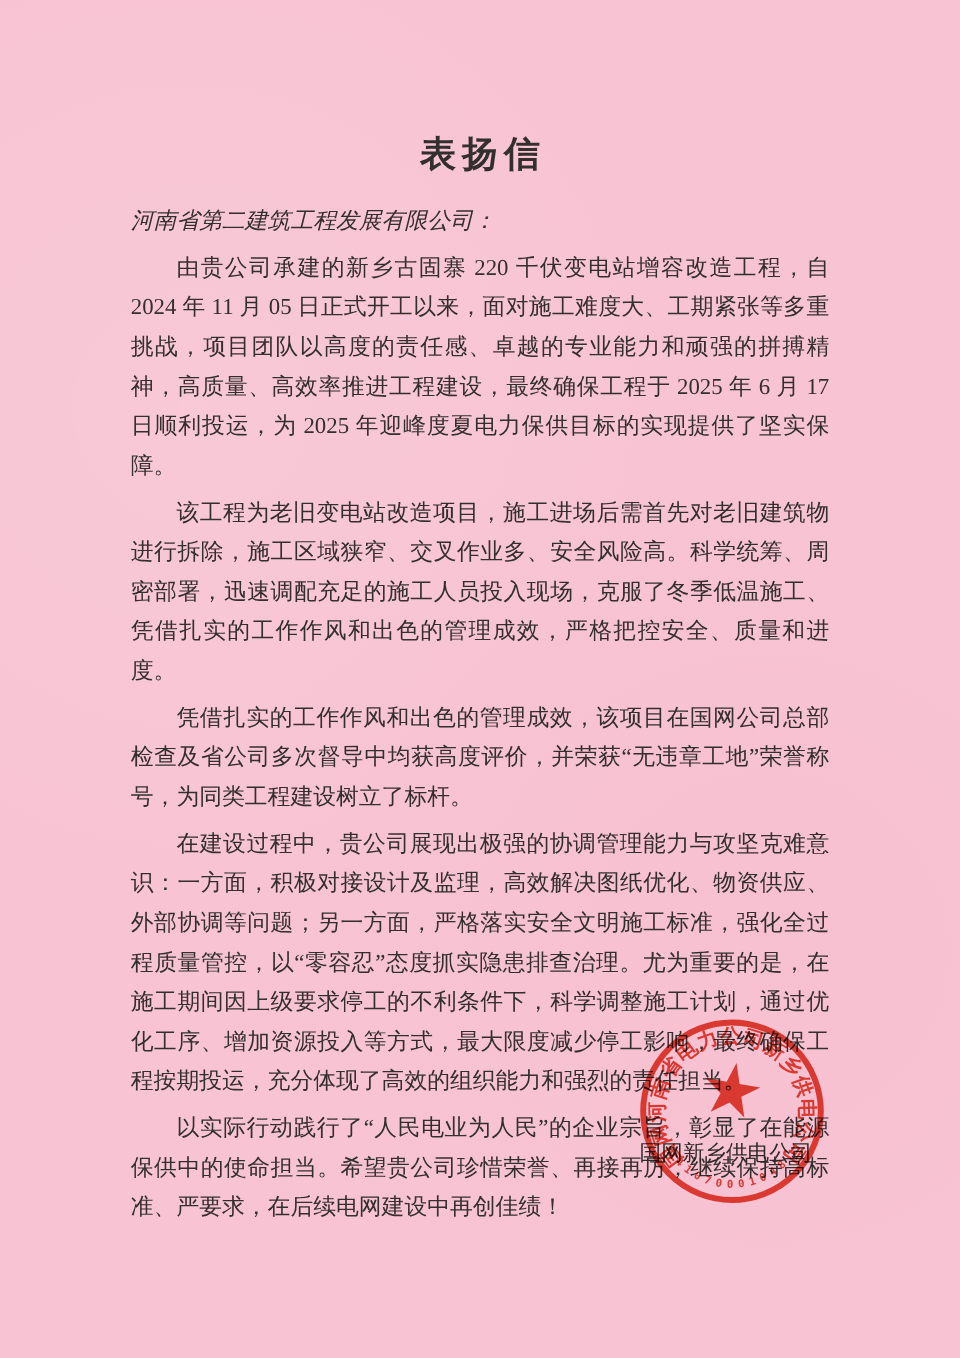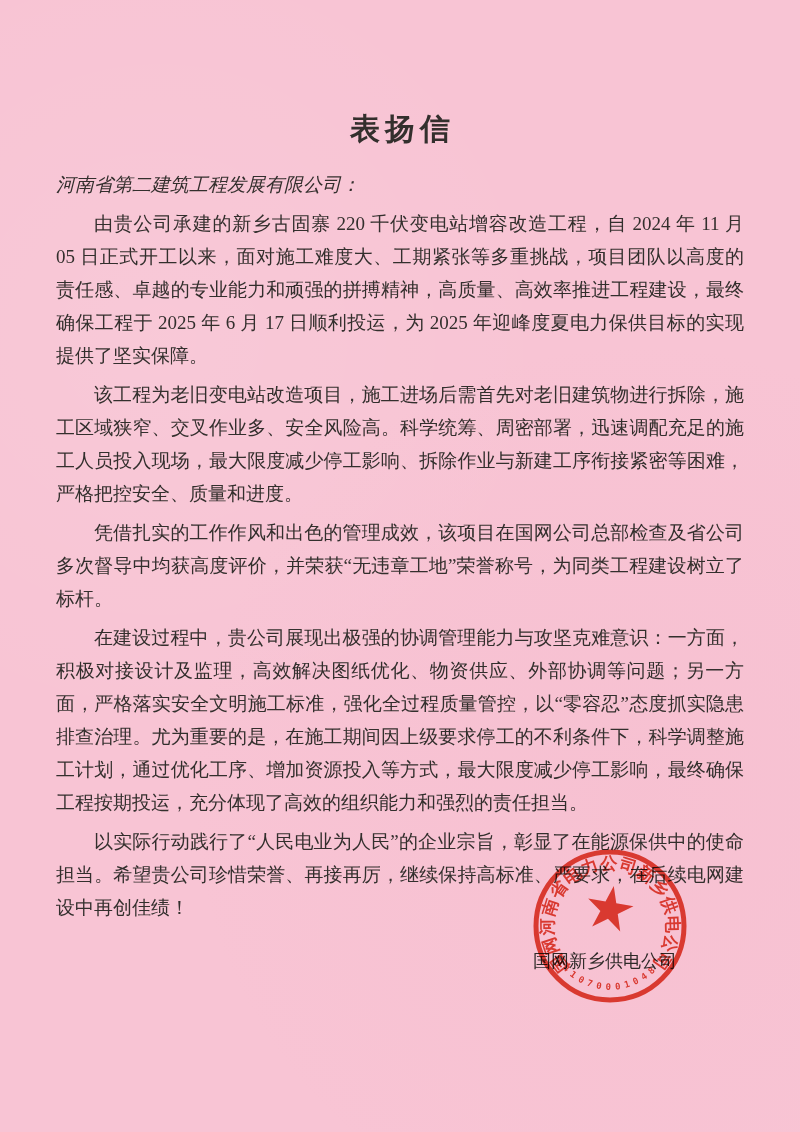--- a/index.html
+++ b/index.html
@@ -18,21 +18,21 @@
   .paper-texture {
     position: absolute;
     inset: 0;
     background:
       radial-gradient(circle at 20% 30%, rgba(255,255,255,0.08), transparent 40%),
       radial-gradient(circle at 80% 70%, rgba(230,150,175,0.08), transparent 45%);
     pointer-events: none;
   }
   .letter {
     position: relative;
-    padding: 0 56px;
+    padding: 0 109px;
   }
   .letter-title {
     margin: 110px 0 0 0;
     text-align: center;
     font-size: 30px;
     line-height: 38px;
     font-weight: bold;
     letter-spacing: 5px;
     text-indent: 5px; 
   }
@@ -88,21 +88,21 @@
 <div class="paper-texture"></div>
 
 <div class="letter">
 
   <h1 class="letter-title">表扬信</h1>
 
   <p class="salutation">河南省第二建筑工程发展有限公司：</p>
 
   <p class="para">由贵公司承建的新乡古固寨 220 千伏变电站增容改造工程，自 2024 年 11 月 05 日正式开工以来，面对施工难度大、工期紧张等多重挑战，项目团队以高度的责任感、卓越的专业能力和顽强的拼搏精神，高质量、高效率推进工程建设，最终确保工程于 2025 年 6 月 17 日顺利投运，为 2025 年迎峰度夏电力保供目标的实现提供了坚实保障。</p>
 
-  <p class="para">该工程为老旧变电站改造项目，施工进场后需首先对老旧建筑物进行拆除，施工区域狭窄、交叉作业多、安全风险高。科学统筹、周密部署，迅速调配充足的施工人员投入现场，最大限度减少停工影响、拆除作业与新建工序衔接紧密等困难，严格把控安全、质量和进度。</p>
+  <p class="para">该工程为老旧变电站改造项目，施工进场后需首先对老旧建筑物进行拆除，施工区域狭窄、交叉作业多、安全风险高。科学统筹、周密部署，迅速调配充足的施工人员投入现场，克服了冬季低温施工、凭借扎实的工作作风和出色的管理成效，严格把控安全、质量和进度。</p>
 
   <p class="para">凭借扎实的工作作风和出色的管理成效，该项目在国网公司总部检查及省公司多次督导中均获高度评价，并荣获“无违章工地”荣誉称号，为同类工程建设树立了标杆。</p>
 
   <p class="para">在建设过程中，贵公司展现出极强的协调管理能力与攻坚克难意识：一方面，积极对接设计及监理，高效解决图纸优化、物资供应、外部协调等问题；另一方面，严格落实安全文明施工标准，强化全过程质量管控，以“零容忍”态度抓实隐患排查治理。尤为重要的是，在施工期间因上级要求停工的不利条件下，科学调整施工计划，通过优化工序、增加资源投入等方式，最大限度减少停工影响，最终确保工程按期投运，充分体现了高效的组织能力和强烈的责任担当。</p>
 
   <p class="para">以实际行动践行了“人民电业为人民”的企业宗旨，彰显了在能源保供中的使命担当。希望贵公司珍惜荣誉、再接再厉，继续保持高标准、严要求，在后续电网建设中再创佳绩！</p>
 </div>
 
 <div class="signature-block">
   <div class="signature-name">国网新乡供电公司</div>

